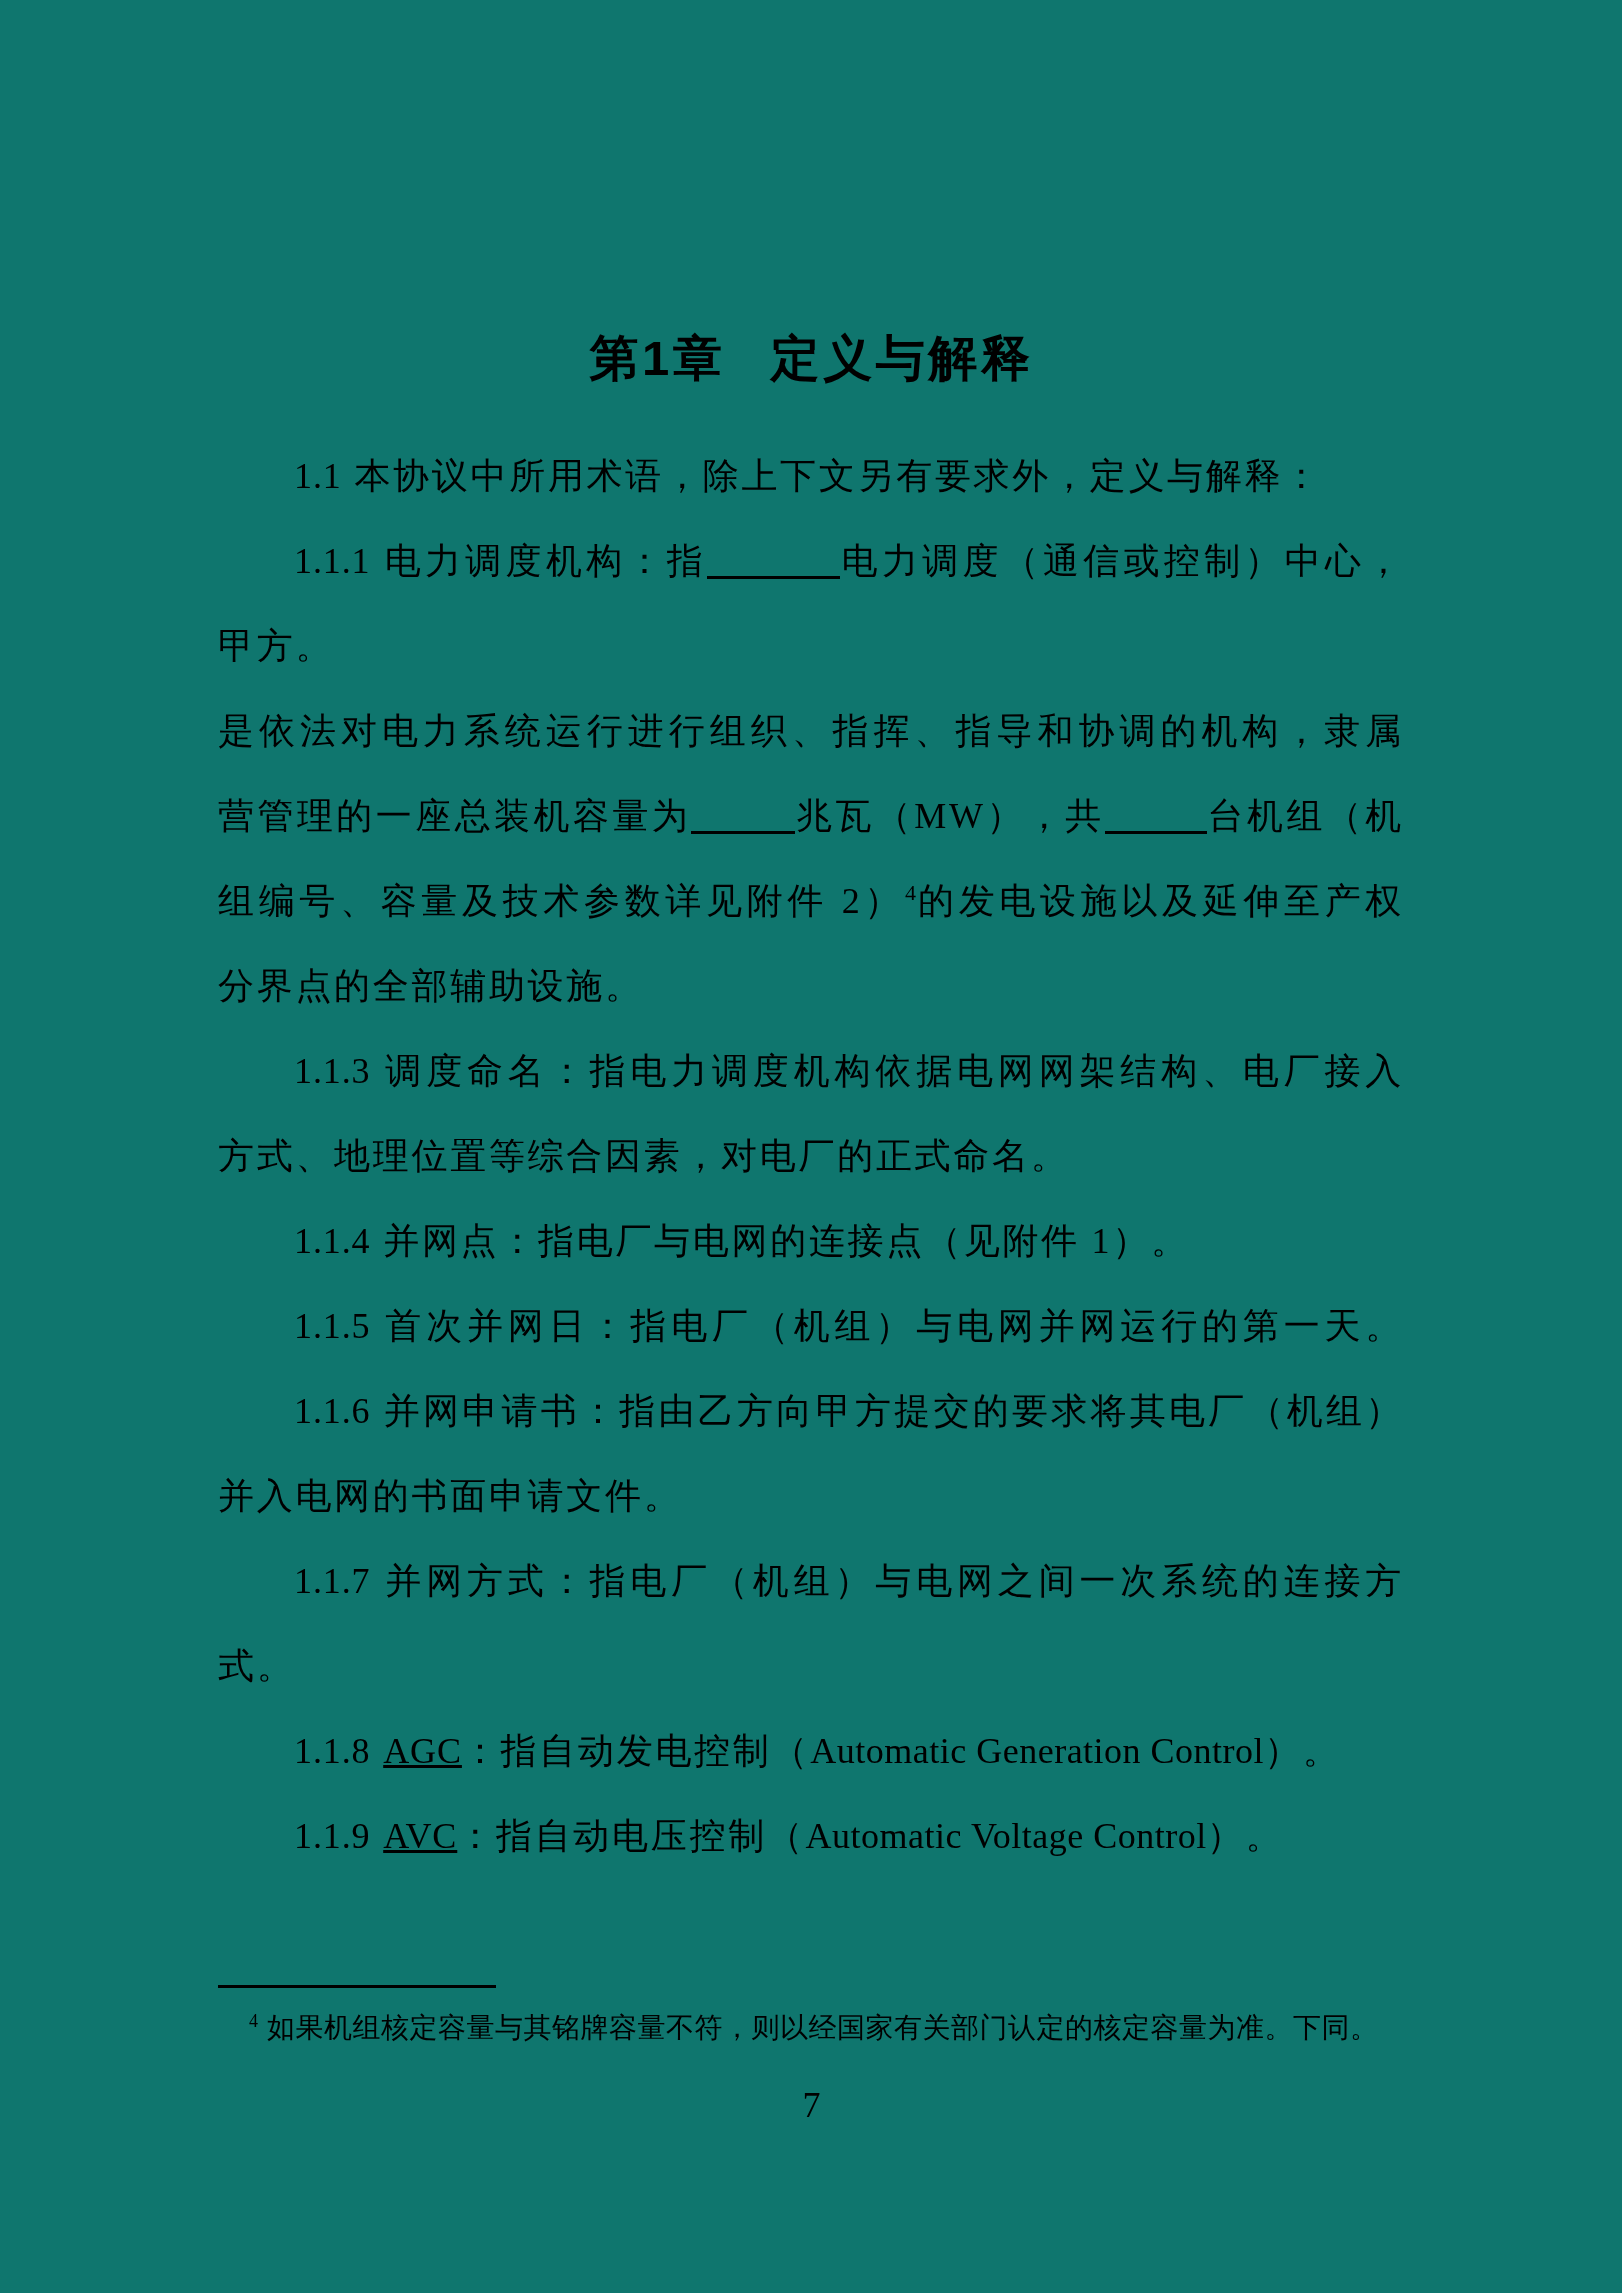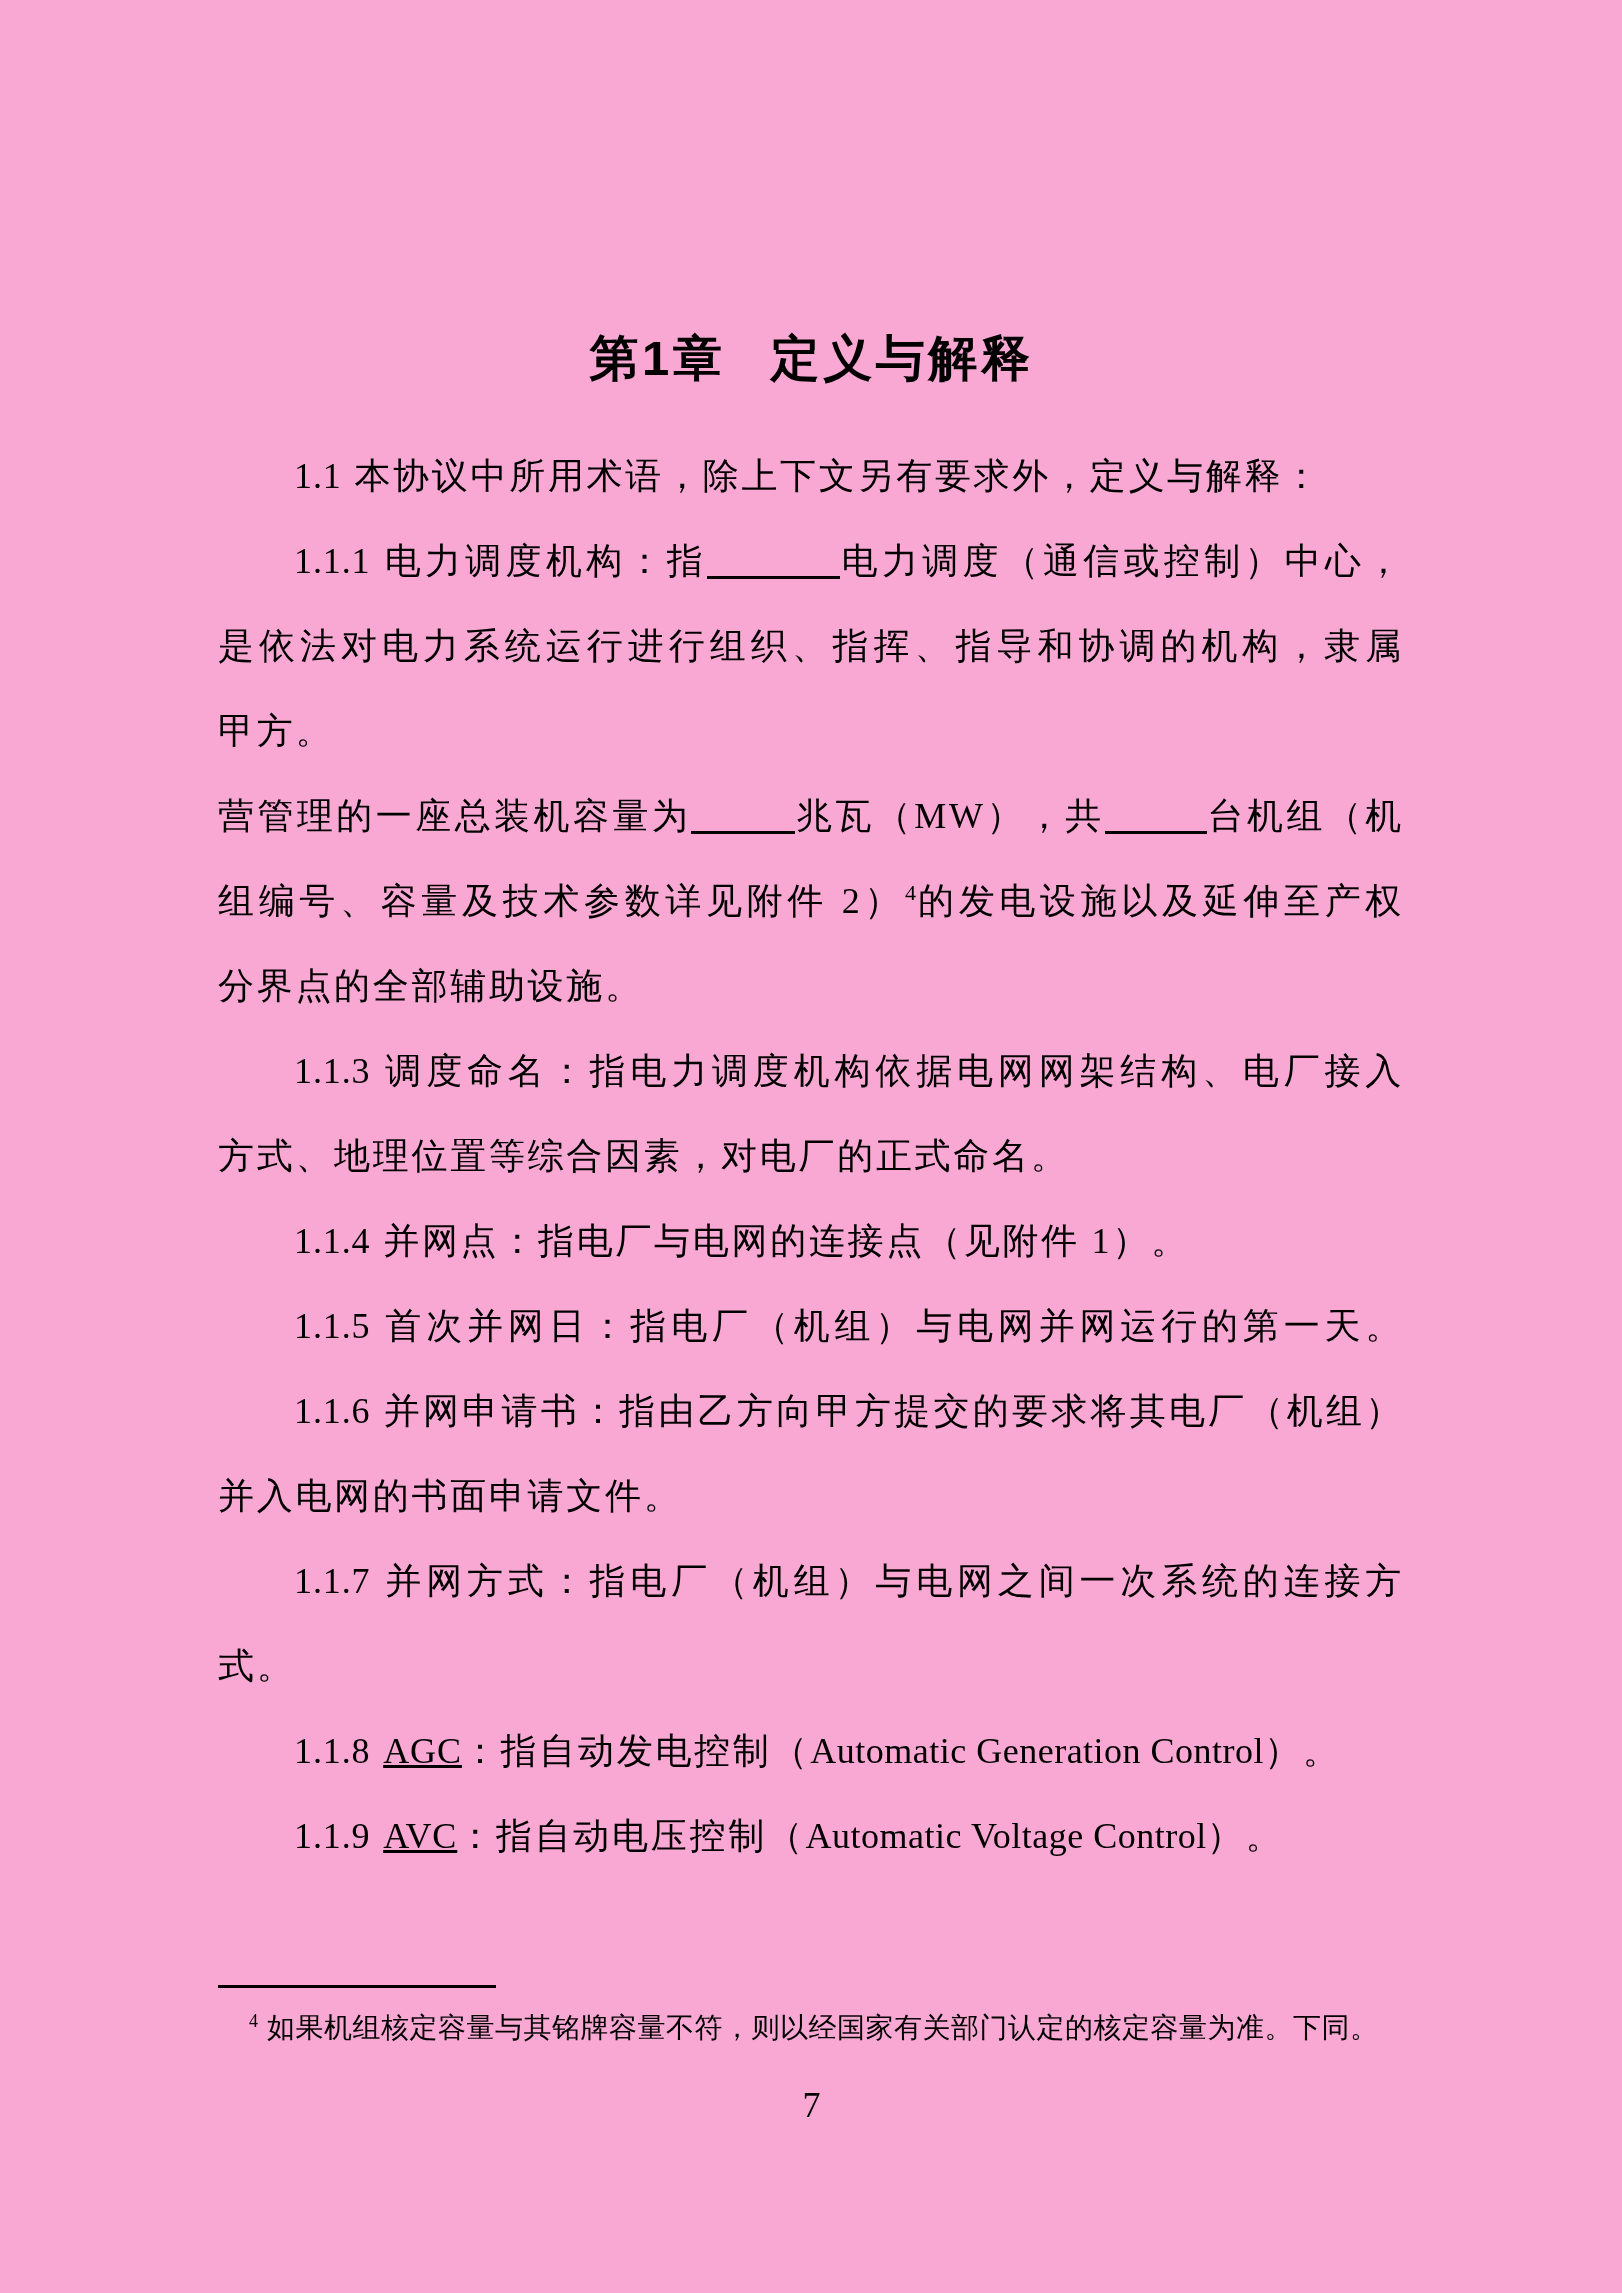--- a/index.html
+++ b/index.html
@@ -3,21 +3,21 @@
 <meta charset="utf-8">
 <style>
   html, body { margin: 0; padding: 0; }
   body {
     width: 1623px; height: 2294px;
     background: #ffffff;
     overflow: hidden;
     font-family: "Liberation Serif", "DejaVu Serif", serif;
     color: #000000;
   }
-  .page { position: relative; width: 1623px; height: 2294px; background: #f9a8d4; }
+  .page { position: relative; width: 1623px; height: 2294px; background: #0f766e; }
 
   
   .title {
     position: absolute; top: 316px; left: 0; right: 0;
     margin: 0; text-align: center;
     font-family: "Liberation Sans", "DejaVu Sans", sans-serif;
     font-weight: 700; font-size: 49px; line-height: 85px;
     letter-spacing: 3.6px; color: #000;
   }
   .title .t-text { margin-left: 45px; }
@@ -84,23 +84,23 @@
 <div class="page">
 
   <h1 class="title"><span class="t-chap">第1章</span><span class="t-text">定义与解释</span></h1>
 
   <div class="text-block">
 
     <div class="line indent"><span class="num">1.1</span><span class="cjk">本协议中所用术语，除上下文另有要求外，定义与解释：</span></div>
 
     <div class="line indent full"><span class="num">1.1.1</span><span class="cjk">电力调度机构：指</span><span class="blank w146"></span><span class="cjk">电力调度（通信或控制）中心，</span></div>
 
+    <div class="line"><span class="cjk">甲方。</span></div>
+
     <div class="line full"><span class="cjk">是依法对电力系统运行进行组织、指挥、指导和协调的机构，隶属</span></div>
-
-    <div class="line"><span class="cjk">甲方。</span></div>
 
 
     <div class="line full"><span class="cjk">营管理的一座总装机容量为</span><span class="blank w114"></span><span class="cjk">兆瓦（MW），共</span><span class="blank w112"></span><span class="cjk">台机组（机</span></div>
 
     <div class="line full"><span class="cjk">组编号、容量及技术参数详见附件 2）</span><sup class="fn-ref">4</sup><span class="cjk">的发电设施以及延伸至产权</span></div>
 
     <div class="line"><span class="cjk">分界点的全部辅助设施。</span></div>
 
     <div class="line indent full"><span class="num">1.1.3</span><span class="cjk">调度命名：指电力调度机构依据电网网架结构、电厂接入</span></div>
 

